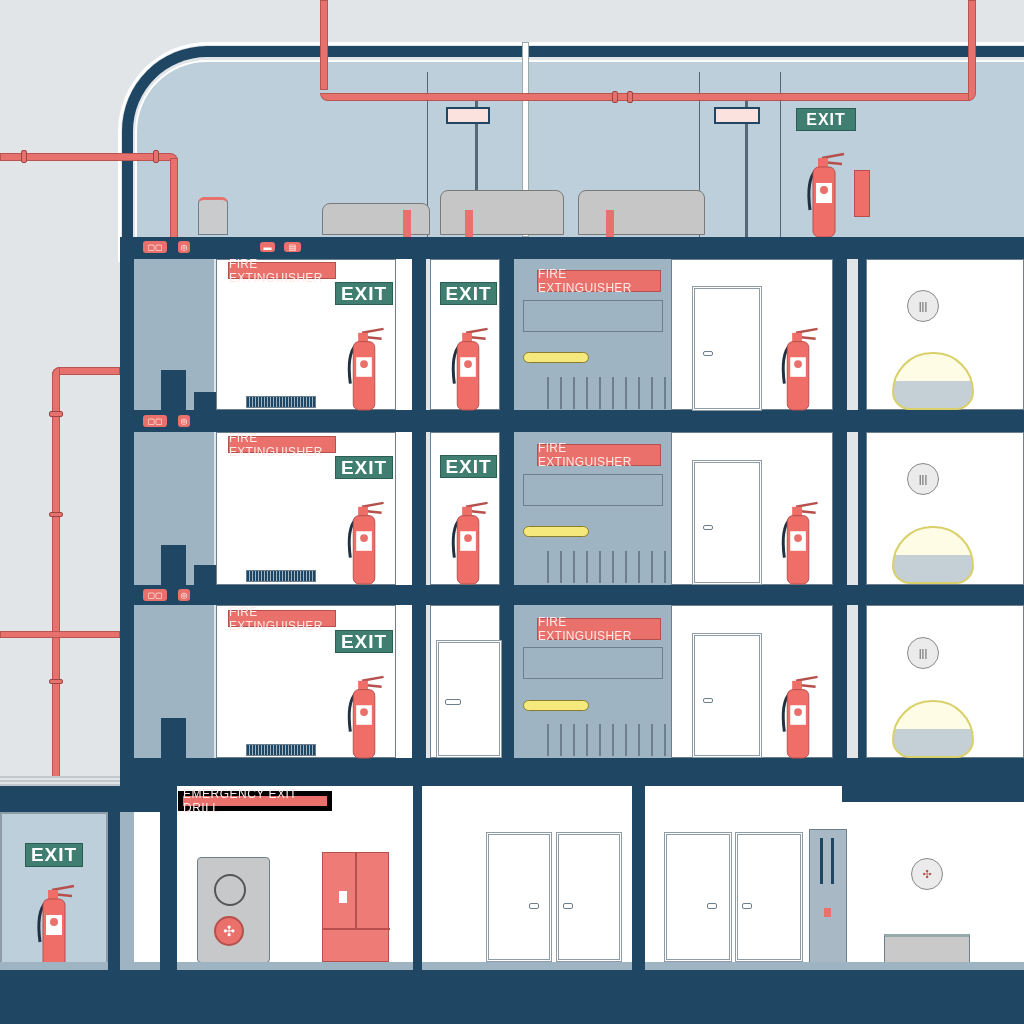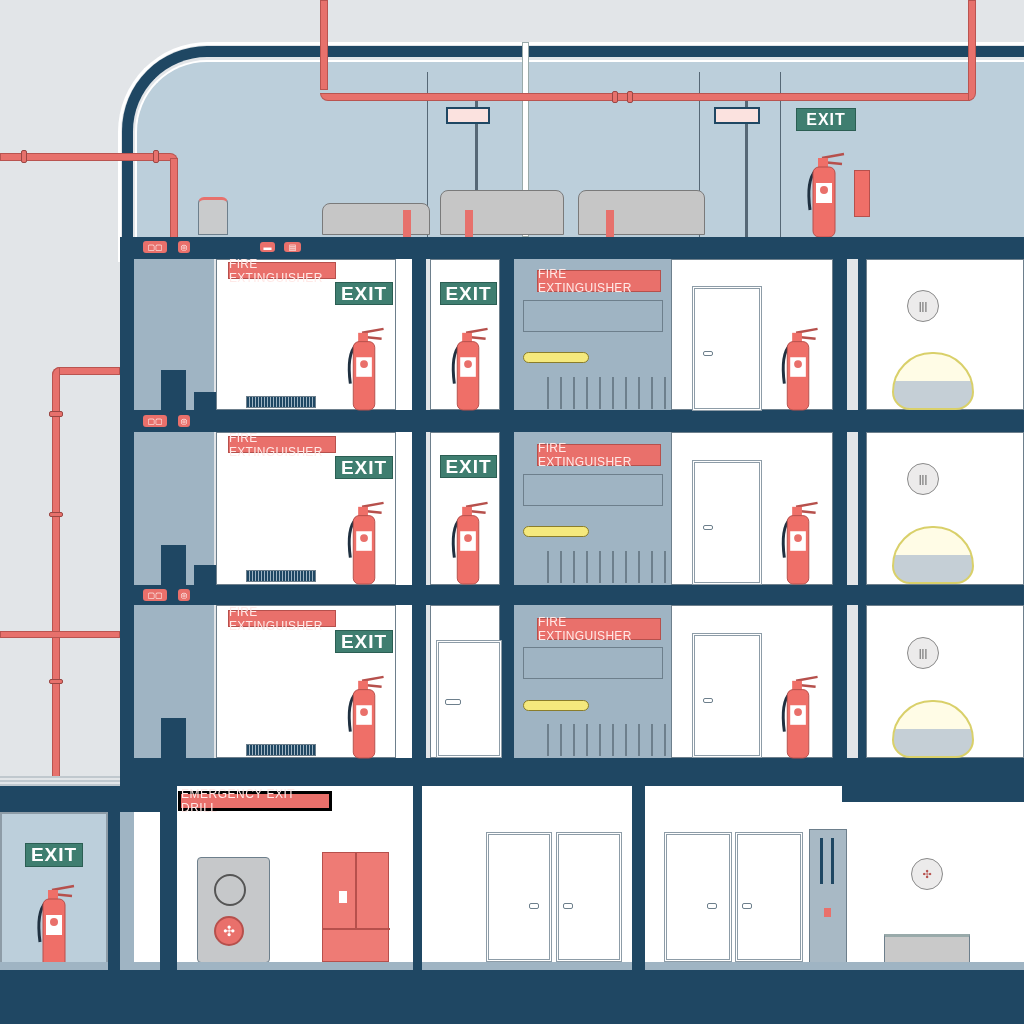--- a/index.html
+++ b/index.html
@@ -17,21 +17,21 @@
   .room { background: #ffffff; }
   .room-grey { background: #9fb4c3; }
   .room-blue { background: #bccfdb; }
   .room-outline { border: 1.5px solid #6d7f8c; }
 
   .pipe { background: #e7716c; border: 1px solid #b95450; }
   .pipe-joint { background: #e7716c; border: 1px solid #9a4744; border-radius: 2px; }
 
   .sign-exit { background: #3f7e70; color: #ffffff; font-weight: bold; font-size: 19px; letter-spacing: 1px; display: flex; align-items: center; justify-content: center; border: 1px solid #2b5e53; }
   .sign-fire { background: #e9706b; color: #ffe9e7; font-size: 12px; display: flex; align-items: center; justify-content: center; border: 1px solid #b6504c; letter-spacing: 0.3px; }
-  .sign-emergency { background: #e9706b; color: #ffe9e7; font-size: 12px; display: flex; align-items: center; justify-content: center; border: 3px solid #000000; letter-spacing: 0.5px; }
+  .sign-emergency { background: #e9706b; color: #ffe9e7; font-size: 12px; display: flex; align-items: center; justify-content: center; border: 5px solid #000000; letter-spacing: 0.5px; }
 
   .tag { background: #e9706b; color: #fff; font-size: 8px; border-radius: 3px; display: flex; align-items: center; justify-content: center; }
 
   .light-box { background: #fbe2df; border: 2px solid #1f4763; }
   .vent { background: #1f4763; border: 1.5px solid #6d7f8c; background-image: repeating-linear-gradient(90deg, #1f4763 0 2px, #9fb4c3 2px 3px); }
 
   .radiator { background: #c6c6c6; border: 1px solid #7a7a7a; border-radius: 8px 8px 0 0; }
   .door { background: #ffffff; border: 3px double #8d9ca7; }
   .handle { background: #fff; border: 1px solid #6d7f8c; border-radius: 2px; }
 

